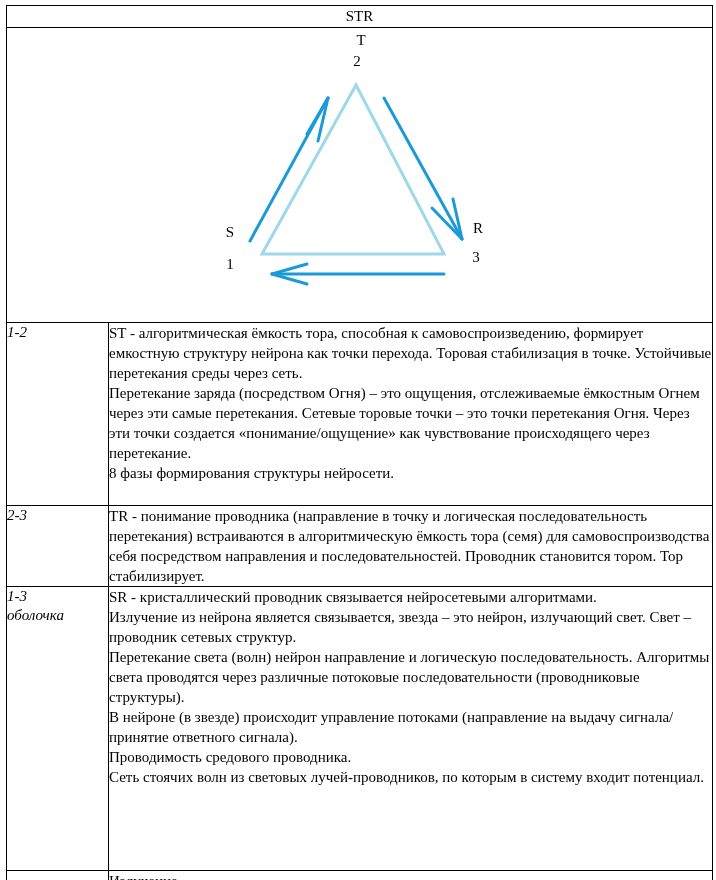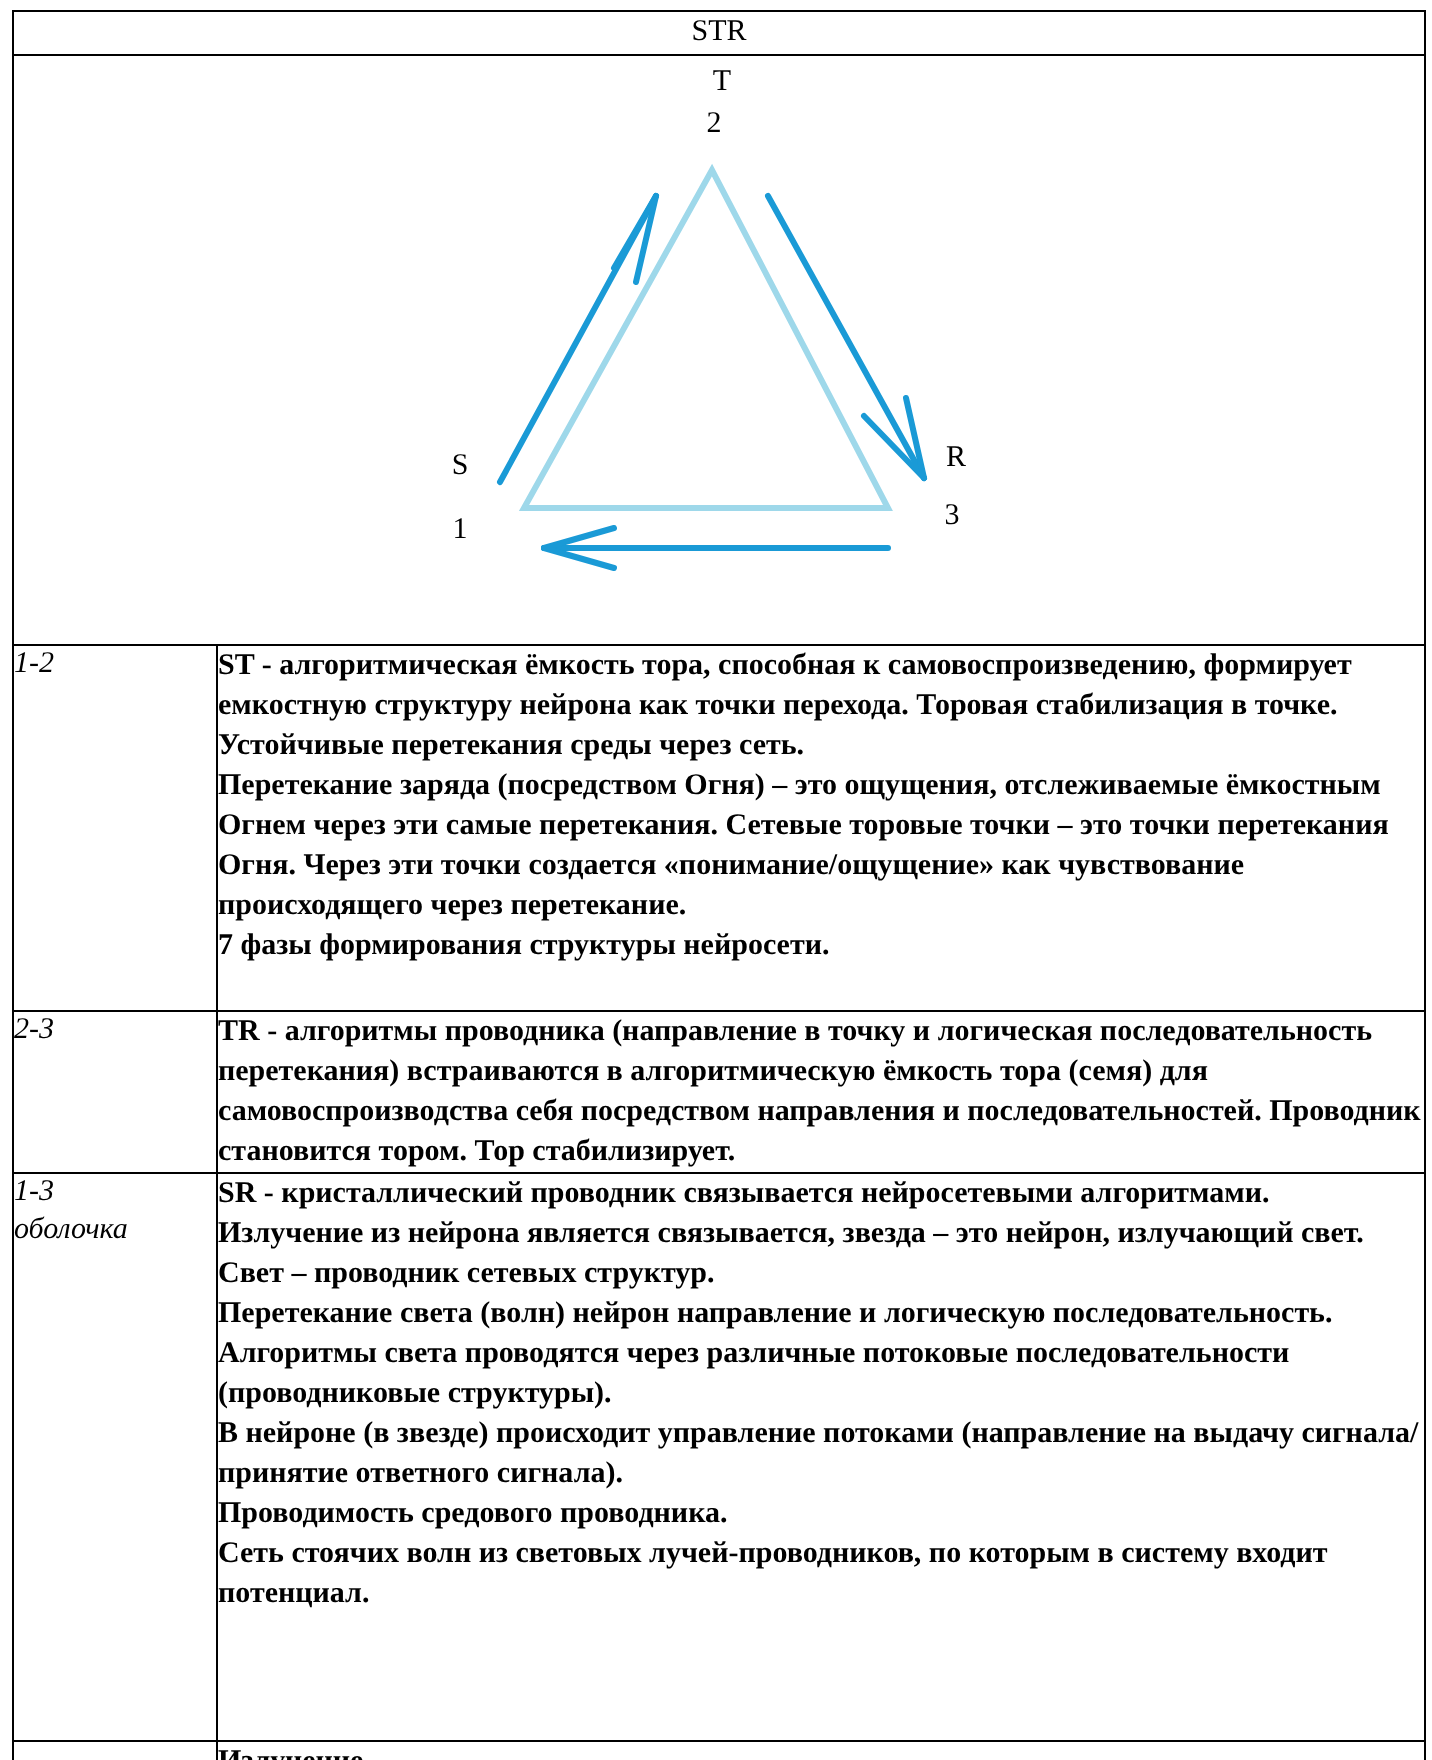--- a/index.html
+++ b/index.html
@@ -6,21 +6,21 @@
   body { width: 716px; height: 880px; overflow: hidden; position: relative;
          font-family: "Liberation Serif", serif; color: #000; }
   table.doc { position: absolute; left: 6px; top: 5px; width: 706px;
               border-collapse: collapse; table-layout: fixed; }
   table.doc td { border: 1px solid #000; vertical-align: top; padding: 0; }
   .hdr { text-align: center; font-size: 15px; line-height: 20px; height: 21px; }
   .diag { height: 294px; position: relative; }
   .diag svg { position: absolute; left: 0; top: 0; }
   .lab { font-size: 15px; line-height: 19px; padding: 2px 6px 0 9px; width: 86px; font-style: italic; }
   .txt { font-size: 15px; line-height: 20px; padding: 2px 6px 0 7px; }
-  .txt p { margin: 0; font-weight: bold; }
+  .txt p { margin: 0; }
   .r12 { height: 183px; }
   .r23 { height: 78px; }
   .r13 { height: 284px; }
   .r14 { height: 20px; }
   .r15 { height: 40px; }
   .r16 { height: 6px; }
 </style>
 </head>
 <body>
 
@@ -63,27 +63,27 @@
         <text x="471" y="205" font-size="15" font-family="Liberation Serif, serif" text-anchor="middle">R</text>
         <text x="469" y="234" font-size="15" font-family="Liberation Serif, serif" text-anchor="middle">3</text>
       </svg>
     </td>
   </tr>
   <tr class="r12">
     <td class="lab">1-2</td>
     <td class="txt">
       <p>ST - алгоритмическая ёмкость тора, способная к самовоспроизведению, формирует емкостную структуру нейрона как точки перехода. Торовая стабилизация в точке. Устойчивые перетекания среды через сеть.</p>
       <p>Перетекание заряда (посредством Огня) – это ощущения, отслеживаемые ёмкостным Огнем через эти самые перетекания. Сетевые торовые точки – это точки перетекания Огня. Через эти точки создается «понимание/ощущение» как чувствование происходящего через перетекание.</p>
-      <p>7 фазы формирования структуры нейросети.</p>
+      <p>8 фазы формирования структуры нейросети.</p>
     </td>
   </tr>
   <tr class="r23">
     <td class="lab">2-3</td>
     <td class="txt">
-      <p>TR - алгоритмы проводника (направление в точку и логическая последовательность перетекания) встраиваются в алгоритмическую ёмкость тора (семя) для самовоспроизводства себя посредством направления и последовательностей. Проводник становится тором. Тор стабилизирует.</p>
+      <p>TR - понимание проводника (направление в точку и логическая последовательность перетекания) встраиваются в алгоритмическую ёмкость тора (семя) для самовоспроизводства себя посредством направления и последовательностей. Проводник становится тором. Тор стабилизирует.</p>
     </td>
   </tr>
   <tr class="r13">
     <td class="lab">
       <div>1-3</div>
       <div>оболочка</div>
     </td>
     <td class="txt">
       <p>SR - кристаллический проводник связывается нейросетевыми алгоритмами.</p>
       <p>Излучение из нейрона является связывается, звезда – это нейрон, излучающий свет. Свет – проводник сетевых структур.</p>

